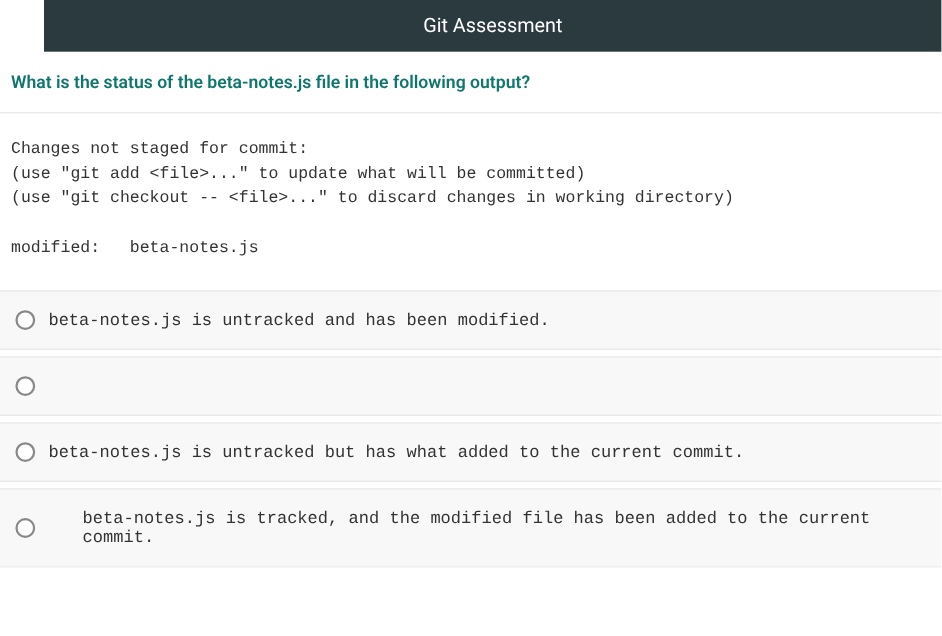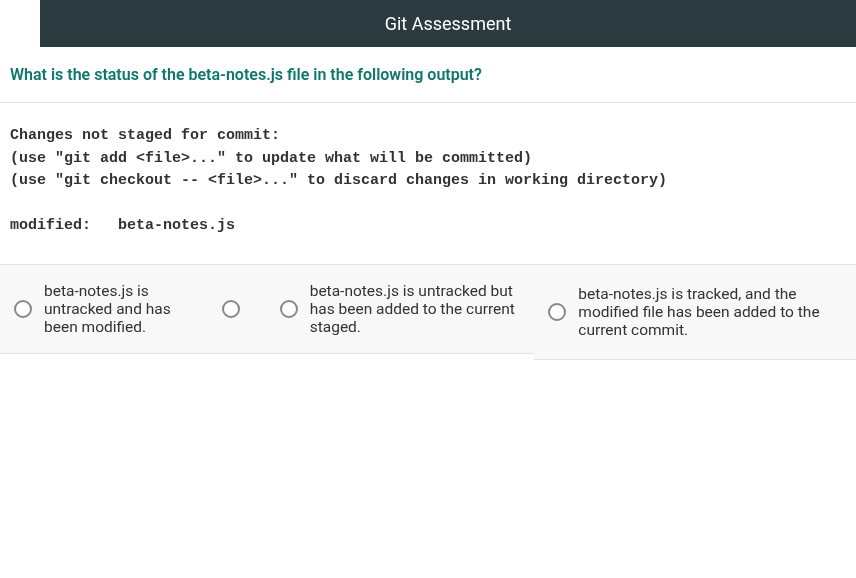--- a/index.html
+++ b/index.html
@@ -26,41 +26,43 @@
       padding: 18px 10px;
       font-size: 16px;
       font-weight: 600;
       color: #0f766e;
       border-bottom: 1px solid #e5e5e5;
     }
     .code-block {
       padding: 22px 10px 26px 10px;
       font-family: "Courier New", Courier, monospace;
       font-size: 15px;
-      font-weight: 700;
+      font-weight: 400;
       color: #333;
       line-height: 1.5;
       white-space: pre;
     }
     .options {
       display: flex;
-      flex-direction: row;
+      flex-direction: column;
+      font-family: Liberation Mono, monospace;
     }
     .option {
       display: flex;
       align-items: center;
       padding: 17px 14px;
       background: #f8f8f8;
       border-top: 1px solid #e5e5e5;
       border-bottom: 1px solid #e5e5e5;
       margin-bottom: 6px;
       cursor: pointer;
     }
     .option:last-child {
       margin-bottom: 0;
+      gap: 31px;
     }
     .radio {
       width: 18px;
       height: 18px;
       border: 2px solid #888;
       border-radius: 50%;
       flex-shrink: 0;
       margin-right: 12px;
       background: #fff;
     }
@@ -88,19 +90,19 @@
 <div class="options">
   <label class="option">
     <span class="radio"></span>
     <span class="option-text">beta-notes.js is untracked and has been modified.</span>
   </label>
   <label class="option">
     <span class="radio"></span>
   </label>
   <label class="option">
     <span class="radio"></span>
-    <span class="option-text">beta-notes.js is untracked but has been added to the current staged.</span>
+    <span class="option-text">beta-notes.js is untracked but has what added to the current commit.</span>
   </label>
   <label class="option">
     <span class="radio"></span>
     <span class="option-text">beta-notes.js is tracked, and the modified file has been added to the current commit.</span>
   </label>
 </div>
 
 </body></html>

